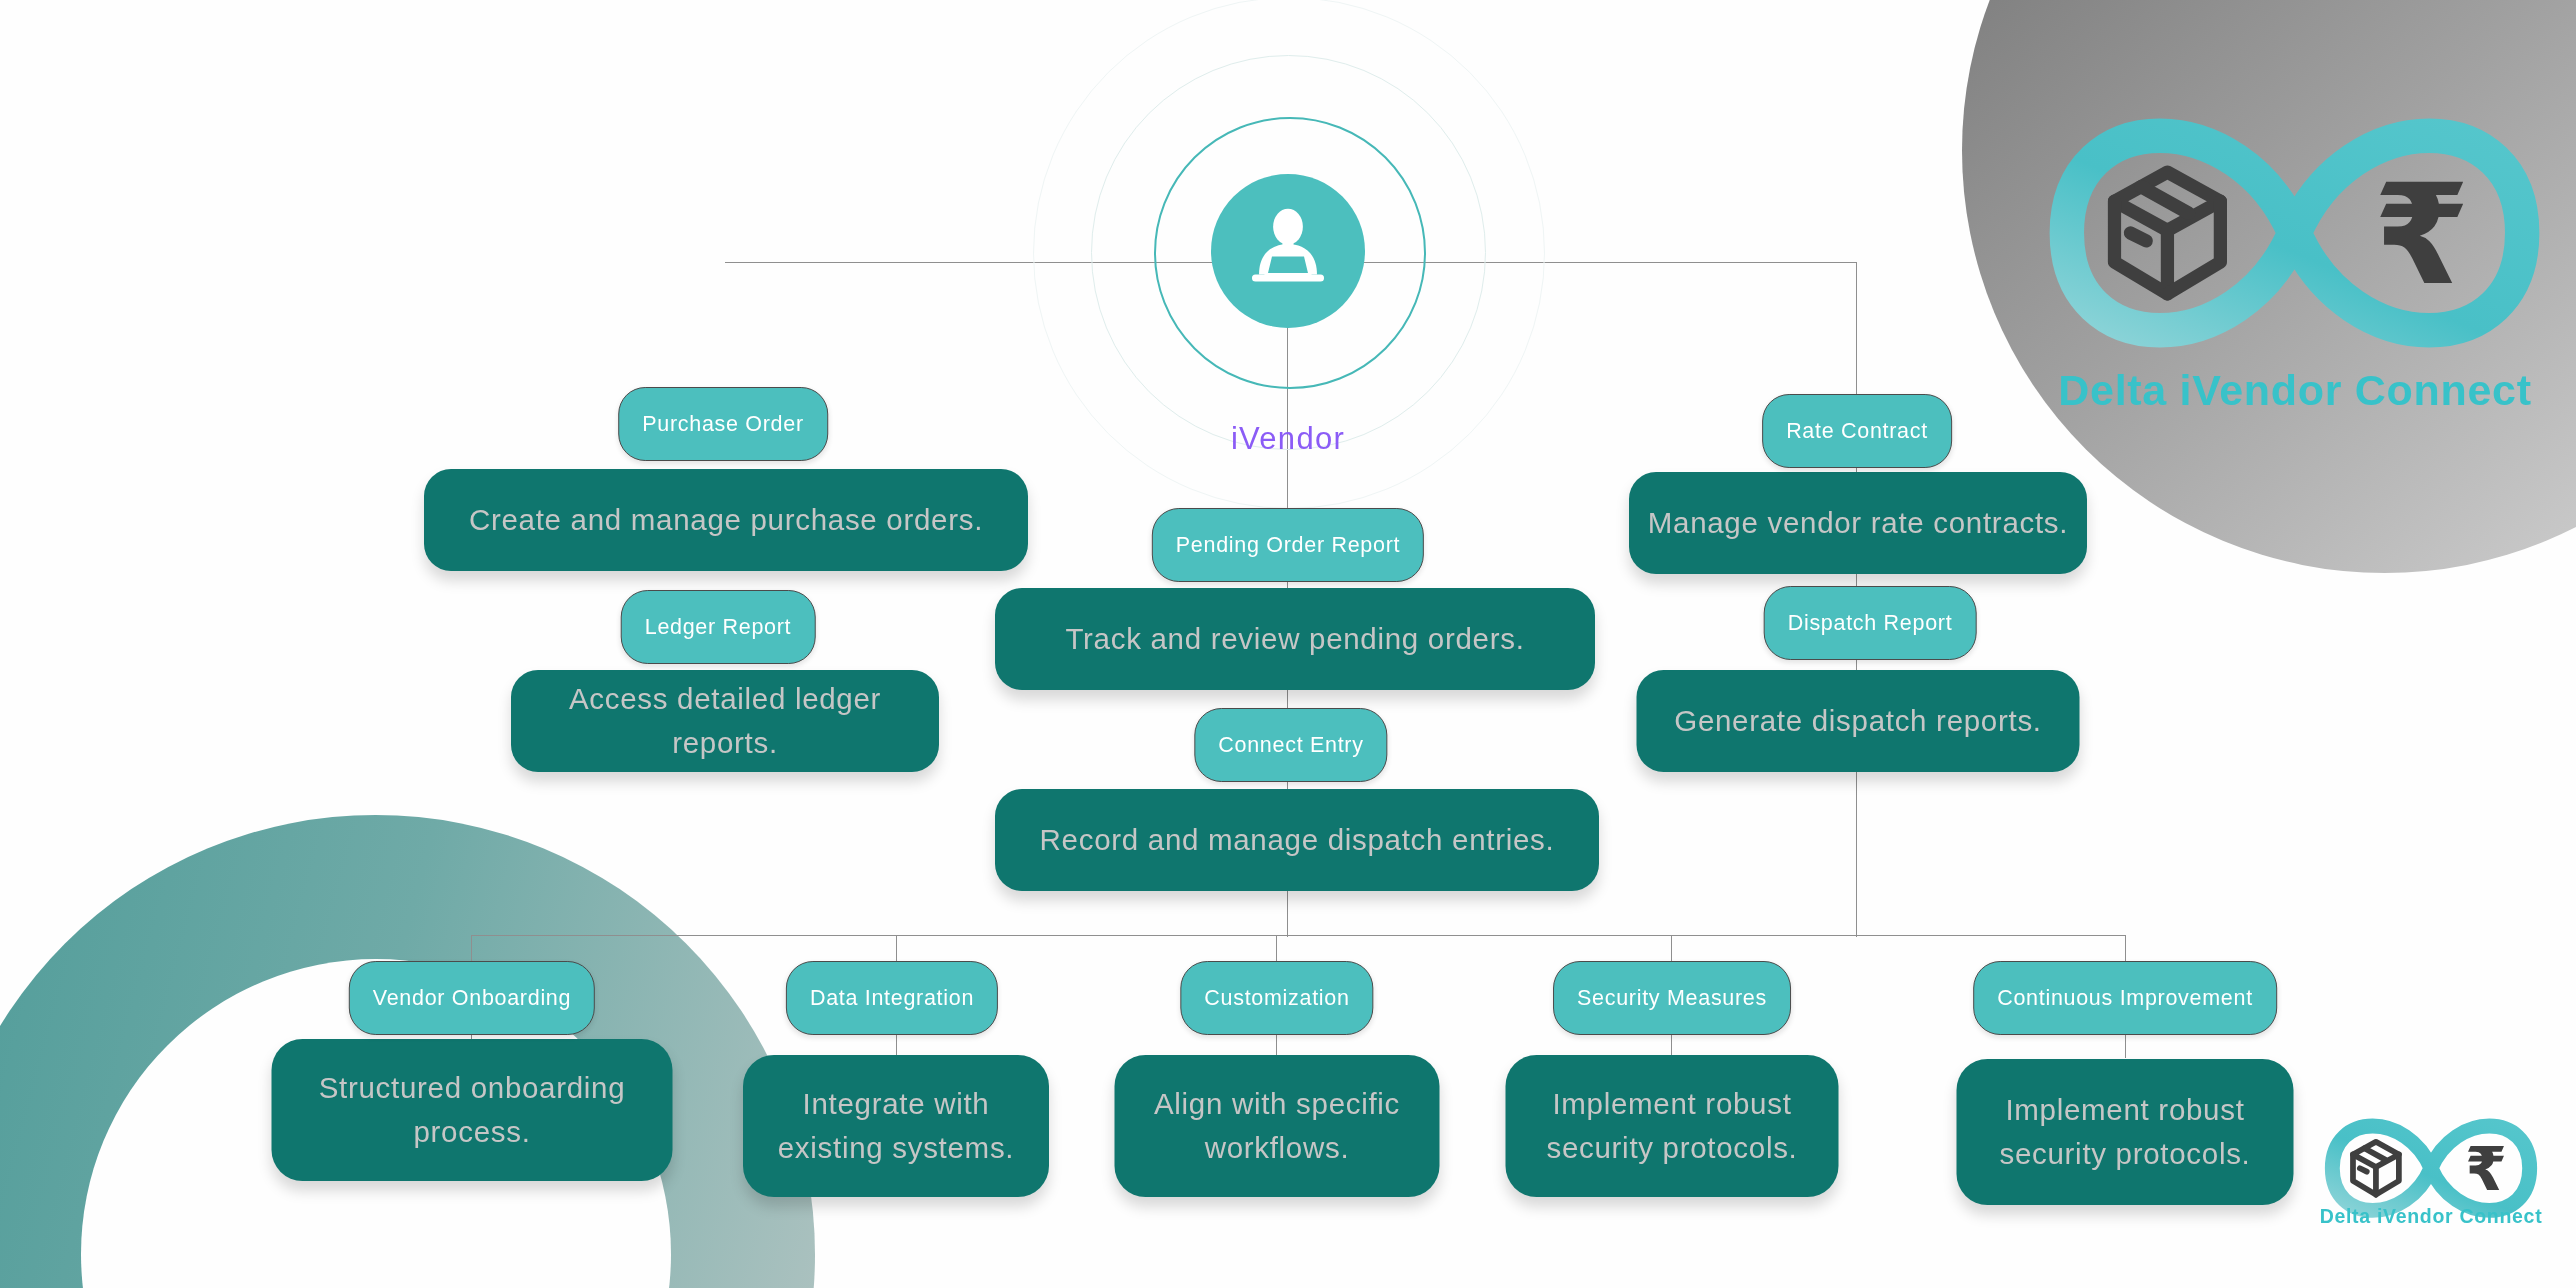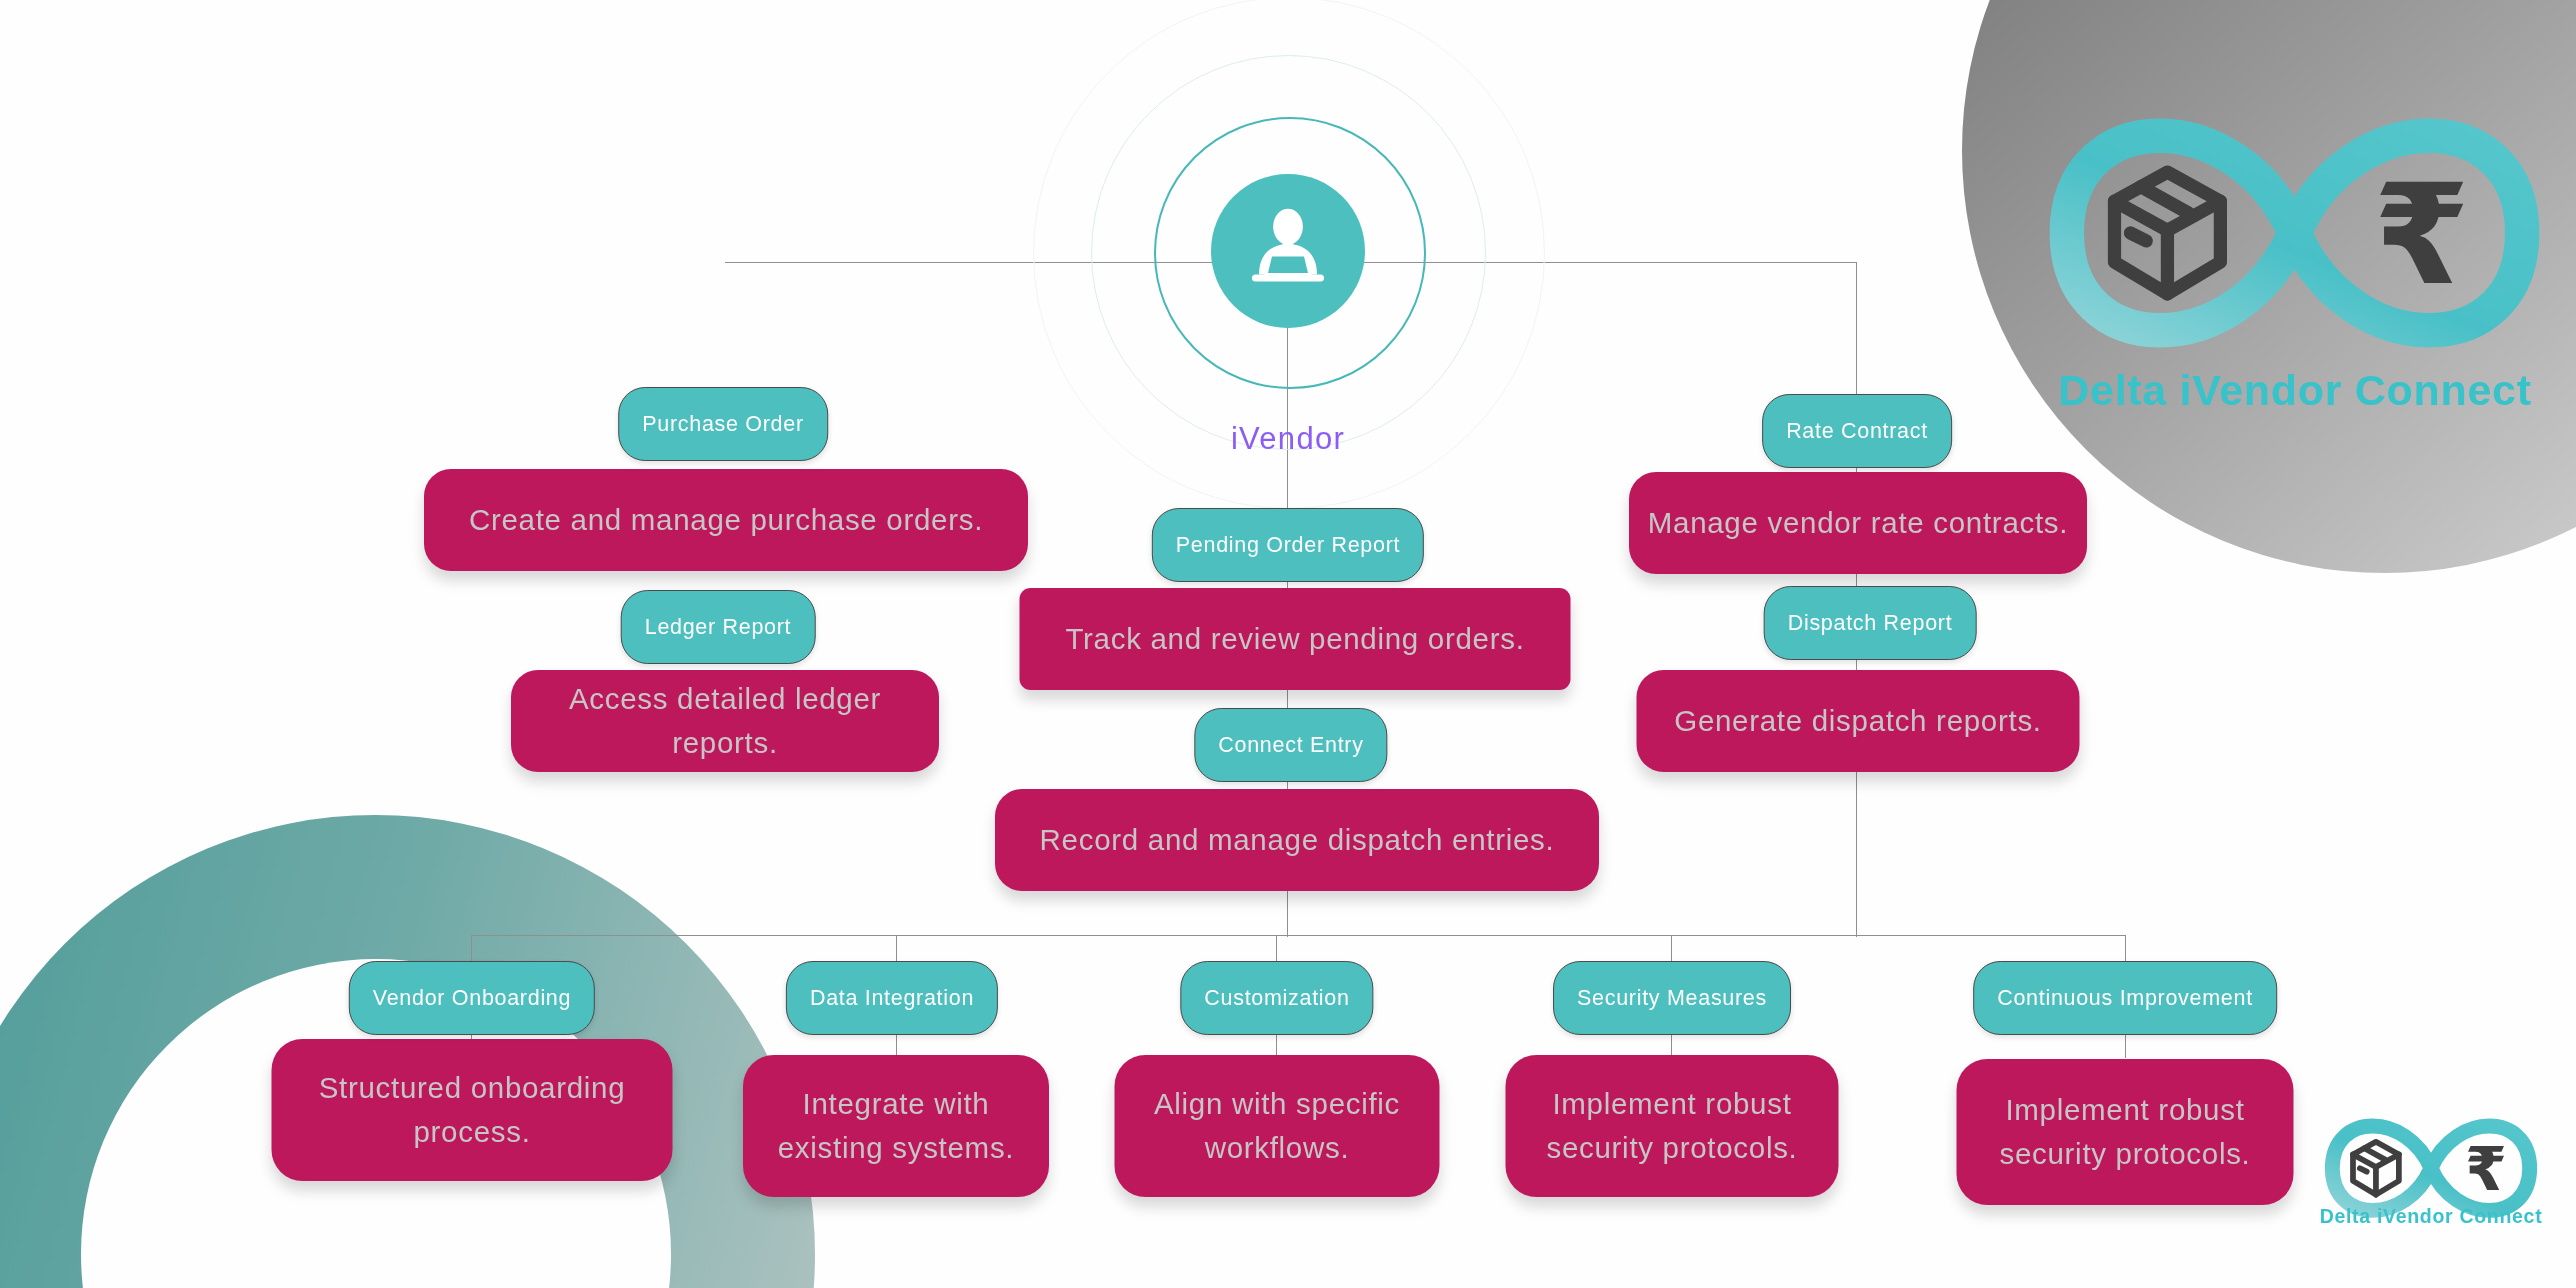--- a/index.html
+++ b/index.html
@@ -26,21 +26,21 @@
   .avatar{position:absolute;left:1211px;top:174px;width:154px;height:154px;border-radius:50%;
     background:#4cbfbe;z-index:3;display:flex;align-items:center;justify-content:center;}
   .root-label{position:absolute;left:1288px;top:439px;transform:translate(-50%,-50%);
     font-size:31px;font-weight:normal;color:#8b5cf6;letter-spacing:1.3px;z-index:3;}
 
   
   .pill{position:absolute;transform:translate(-50%,-50%);background:#4cbfbe;color:#ffffff;
     border:1.3px solid #4b4b4b;border-radius:27px;height:48px;display:flex;align-items:center;
     justify-content:center;padding:12px 23px;font-size:21.5px;letter-spacing:0.7px;white-space:nowrap;
     z-index:4;box-shadow:0 2.7px 5.4px rgba(0,0,0,.10);}
-  .card{position:absolute;transform:translate(-50%,-50%);background:#be185d;color:#c6c6c6;
+  .card{position:absolute;transform:translate(-50%,-50%);background:#0f766e;color:#c6c6c6;
     border-radius:27px;display:flex;align-items:center;justify-content:center;text-align:center;
     font-size:29.5px;letter-spacing:0.7px;line-height:1.5;z-index:3;padding:0 13.4px;box-sizing:border-box;
     box-shadow:0 9.4px 13.4px rgba(0,0,0,.15);}
   .card.one{height:102px;}
   .card.two{height:142px;border-radius:31px;}
 
   
   .wordmark{position:absolute;transform:translateX(-50%);color:#38c2c9;font-weight:bold;
     white-space:nowrap;z-index:4;letter-spacing:0.7px;}
   .logo-svg{position:absolute;z-index:4;}
@@ -87,21 +87,21 @@
   <div class="pill" style="left:718px;top:627px;">
       <span>Ledger Report</span>
     </div>
   <div class="card one" style="left:725px;top:721px;width:428px;">
       <span>Access detailed ledger reports.</span>
     </div>
 
   <div class="pill" style="left:1288px;top:545px;">
       <span>Pending Order Report</span>
     </div>
-  <div class="card one" style="left:1295px;top:639px;width:551px;border-radius:11px;">
+  <div class="card one" style="left:1295px;top:639px;width:600px;">
       <span>Track and review pending orders.</span>
     </div>
   <div class="pill" style="left:1291px;top:745px;">
       <span>Connect Entry</span>
     </div>
   <div class="card one" style="left:1297px;top:840px;width:604px;">
       <span>Record and manage dispatch entries.</span>
     </div>
 
   <div class="pill" style="left:1857px;top:431px;">

